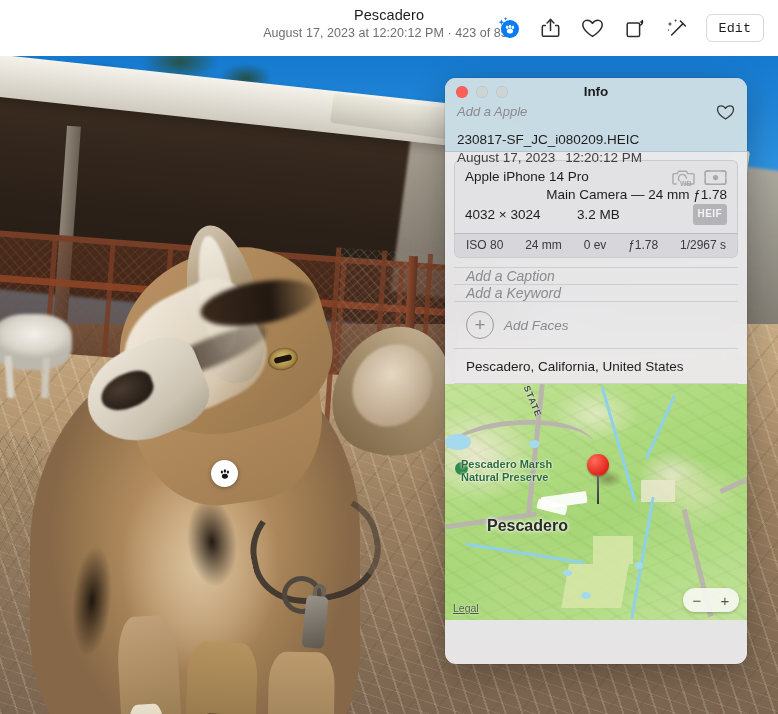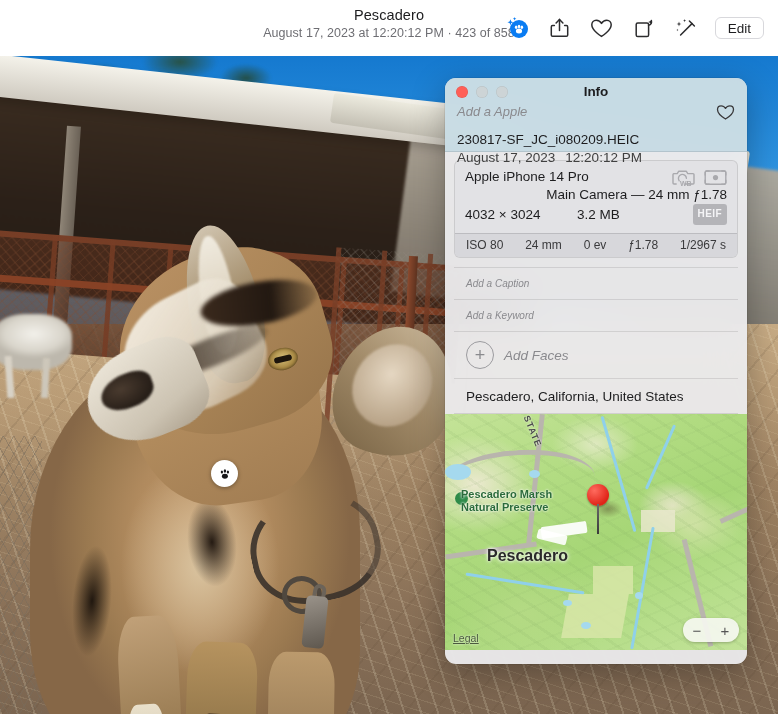--- a/index.html
+++ b/index.html
@@ -34,24 +34,24 @@
     display:flex; align-items:center; gap:0px;
   }
   .tb-btn {
     width:42px; height:40px;
     display:flex; align-items:center; justify-content:center;
     cursor:pointer; background:transparent; border:none;
   }
   .tb-btn svg { display:block; }
   .edit-btn {
     margin-left:8px;
-    height:22px; padding:0 12px;
+    height:28px; padding:0 12px;
     border:1px solid #d8d8dc; border-radius:6px;
     background:#fff; color:#1d1d1f;
-    font-size:13.5px; font-family:Liberation Sans, sans-serif;
+    font-size:13.5px; font-family:Liberation Mono, monospace;
     display:flex; align-items:center; justify-content:center;
     cursor:pointer;
   }
 
   
   .photo-area {
     position:absolute; top:56px; left:0; width:778px; height:658px;
     overflow:hidden;
     background:#8e8276;
   }
@@ -373,21 +373,21 @@
   .cam-bottom {
     border-top:.5px solid rgba(0,0,0,.12);
     background:rgba(214,214,218,.95);
     display:flex; align-items:flex-start; justify-content:space-between;
     padding:4px 11px 5px 11px;
     font-size:12px; color:#3a3a3c;
   }
 
   .ip-row {
     border-bottom:.5px solid rgba(0,0,0,.10);
-    padding:10px 12px; font-size:10px; font-style:italic; color:#8a8a8e;
+    padding:0 12px; font-size:14px; font-style:italic; color:#8a8a8e;
     cursor:text;
   }
   .ip-row.first { border-top:.5px solid rgba(0,0,0,.10); margin-top:9px; }
   .ip-faces {
     border-bottom:.5px solid rgba(0,0,0,.10);
     padding:9px 12px; display:flex; align-items:center; gap:10px; cursor:pointer;
   }
   .plus-circle {
     width:28px; height:28px; border-radius:50%;
     border:1px solid #9b9b9f; color:#8a8a8e;

